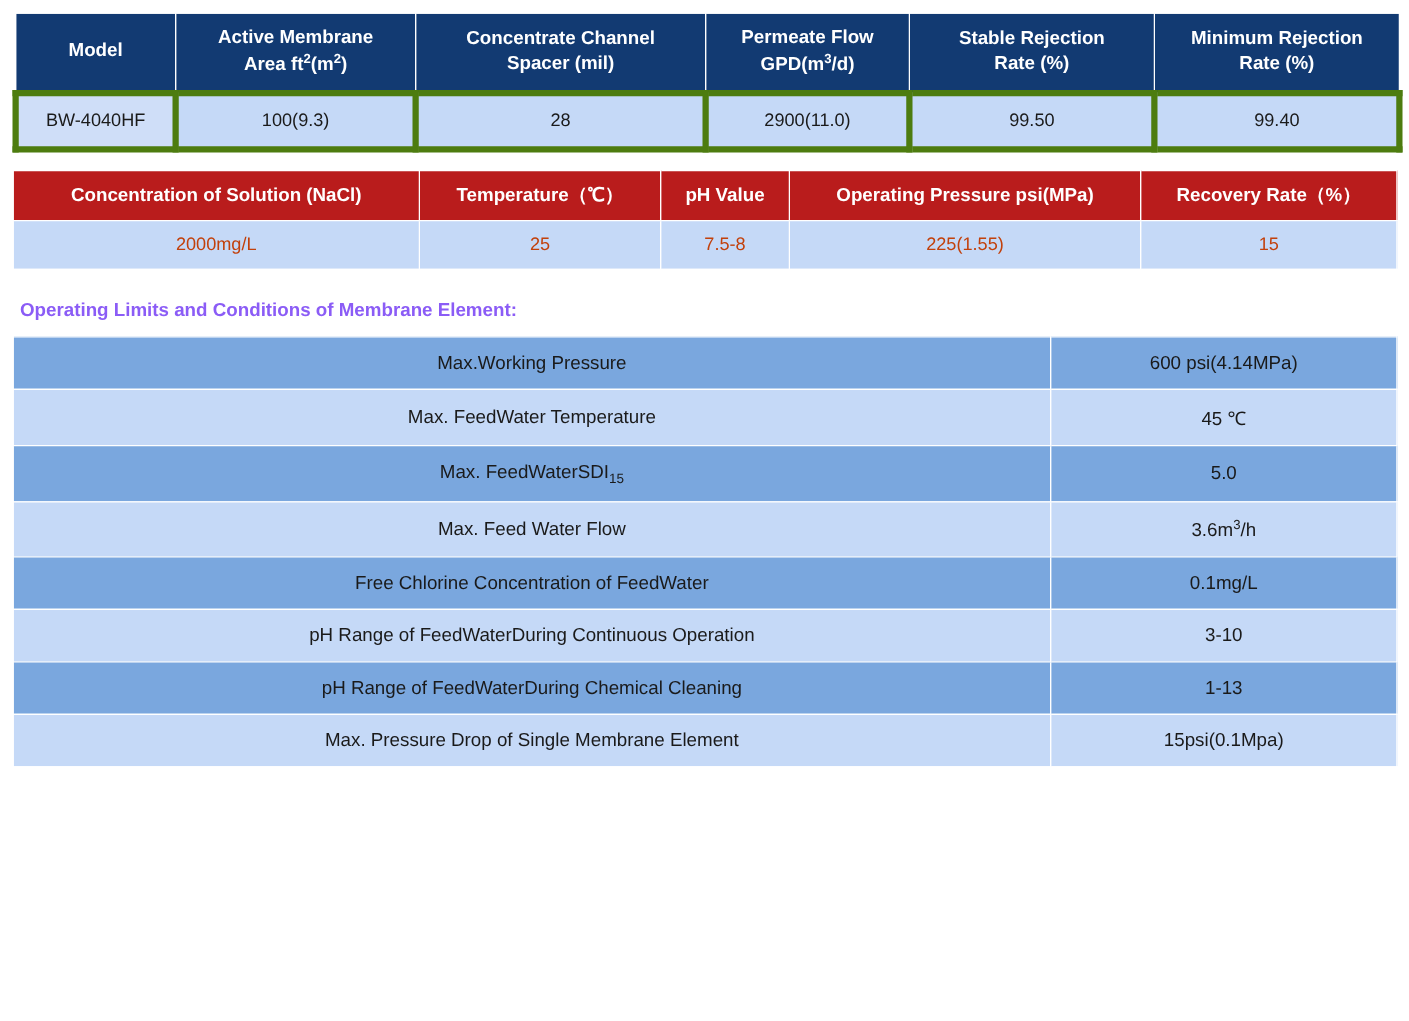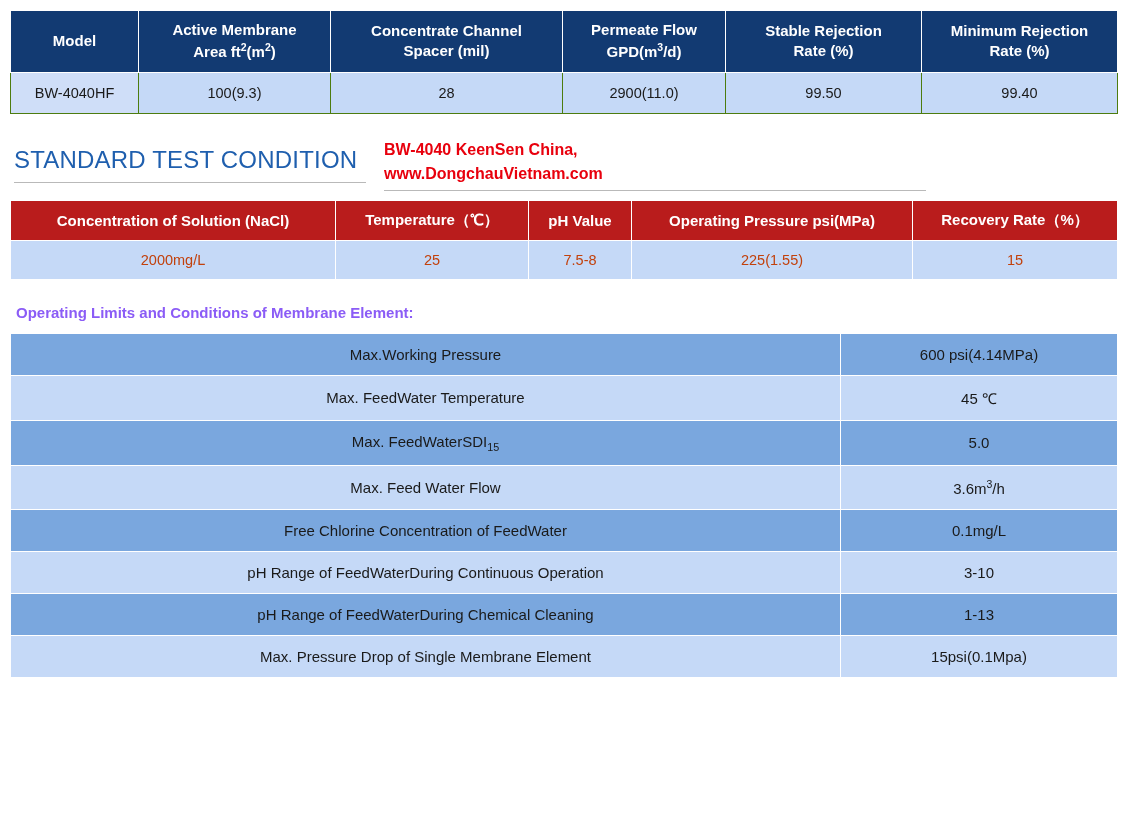--- a/index.html
+++ b/index.html
@@ -38,21 +38,21 @@
     padding: 9px 4px;
     border: 1px solid #ffffff;
     line-height: 1.35;
   }
   .spec-table td {
     background: #c5d9f7;
     color: #1a1a1a;
     font-size: 14.5px;
     text-align: center;
     padding: 12px 4px;
-    border: 1px solid #4d7c0f;
+    border: 5px solid #4d7c0f;
   }
   .spec-table td.first-col {
     background: #cfdef8;
   }
 
   
   .section-head {
     display: flex;
     align-items: flex-start;
     margin-top: 22px;
@@ -182,27 +182,20 @@
         <td class="first-col">BW-4040HF</td>
         <td>100(9.3)</td>
         <td>28</td>
         <td>2900(11.0)</td>
         <td>99.50</td>
         <td>99.40</td>
       </tr>
     </tbody>
   </table>
 
-  <div class="section-head">
-    <div class="section-title">STANDARD TEST CONDITION</div>
-    <div class="section-brand">
-      <div>BW-4040 KeenSen China,</div>
-      <div>www.DongchauVietnam.com</div>
-    </div>
-  </div>
 
   <table class="test-table">
     <colgroup>
       <col style="width:325px">
       <col style="width:193px">
       <col style="width:103px">
       <col style="width:281px">
       <col style="width:205px">
     </colgroup>
     <thead>

